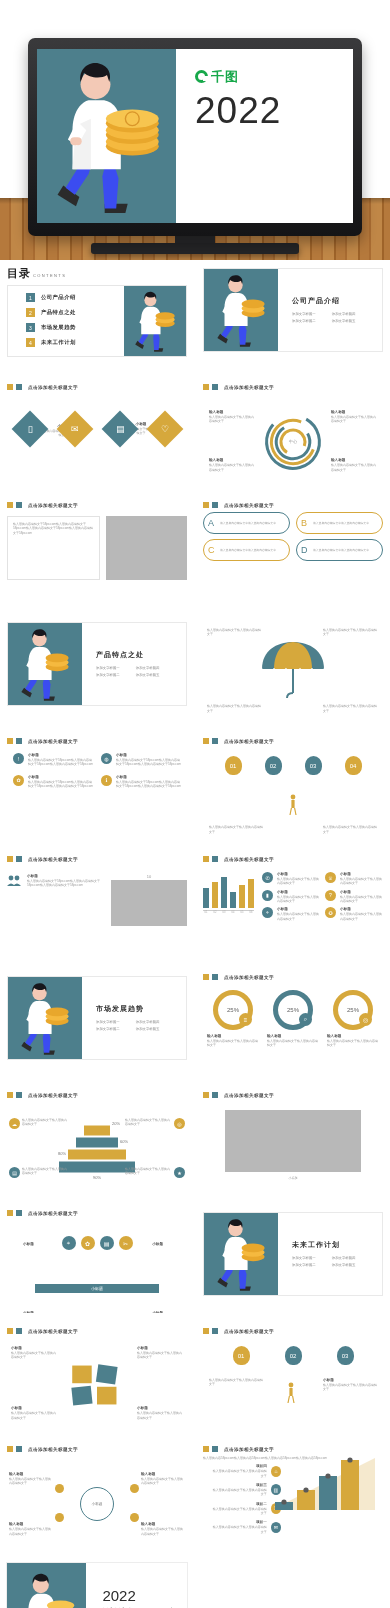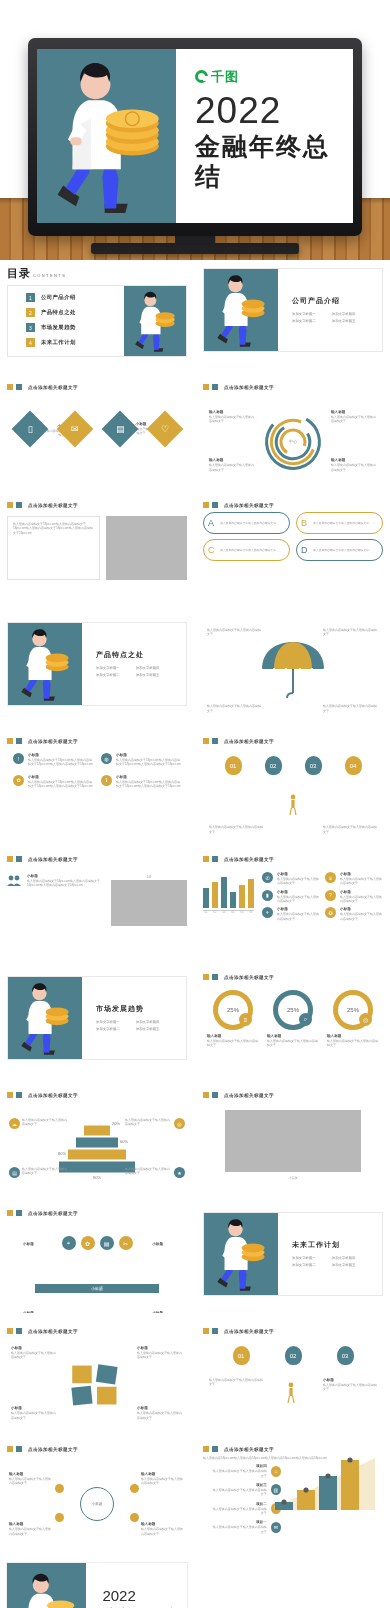--- a/index.html
+++ b/index.html
@@ -192,21 +192,20 @@
               <circle cx="82" cy="60" r="6" fill="none" stroke="#d9962a" stroke-width="1.2"></circle>
             </g>
           </svg>
         </div>
         <div class="cover-body">
           <div class="logo-row">
             <span class="logo-mark"></span>
             <span class="logo-txt">千图</span>
           </div>
           <div class="cover-year">2022</div>
-          <div class="cover-cn">金融年终总结</div>
 
         </div>
       </div>
     </div>
   </div>
 </div>
 
 <div class="grid">
 
   <div class="row">

